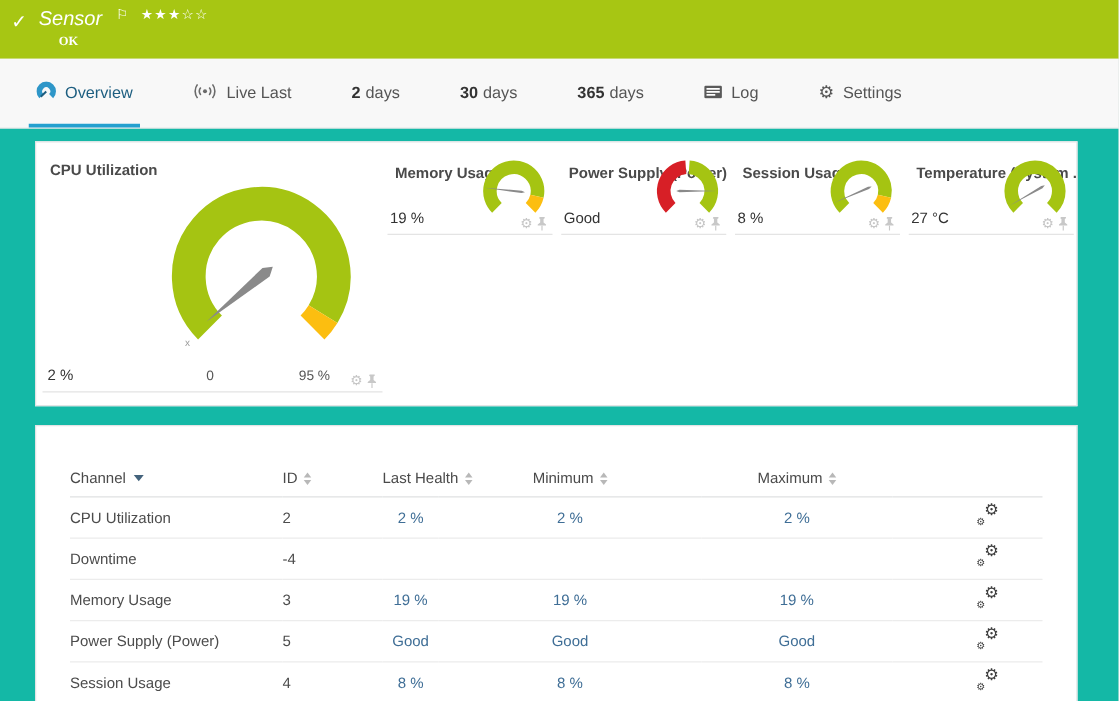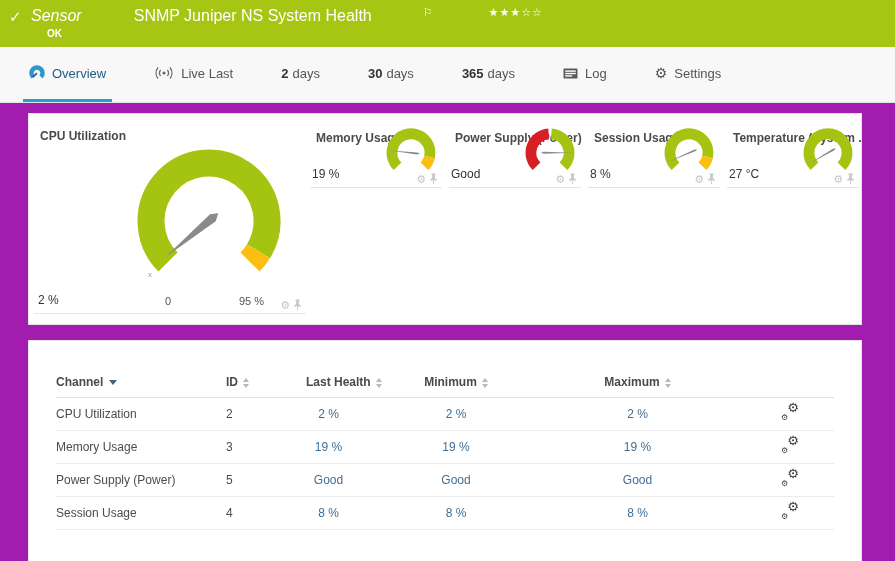--- a/index.html
+++ b/index.html
@@ -3,39 +3,39 @@
 <meta charset="utf-8">
 <style>
   * { margin:0; padding:0; box-sizing:border-box; }
   html,body { background:#dfe1e1; }
   body { font-family:"Liberation Sans","DejaVu Sans",sans-serif; }
   .page { position:relative; width:895px; height:561px; overflow:hidden; background:#eff0f0; margin:0 auto; }
 
   
   .banner { position:absolute; top:0; left:0; width:895px; height:47px; background:#a7c613; color:#fff; }
   .banner-check { position:absolute; left:9px; top:8px; font-size:15px; font-weight:bold; }
-  .banner-line1 { position:absolute; left:31px; top:7px; display:flex; align-items:baseline; white-space:nowrap;gap:46px; }
+  .banner-line1 { position:absolute; left:31px; top:7px; display:flex; align-items:baseline; white-space:nowrap; }
   .banner-kind { font-style:italic; font-weight:300; font-size:16px; margin-right:6px; }
   .banner-title { font-size:16px; font-weight:400; }
   .banner-flag { font-size:11px; margin-left:5px; transform:translateY(-5px); }
   .banner-stars { font-size:11px; letter-spacing:1px; margin-left:10px; transform:translateY(-5px); }
-  .banner-status { position:absolute; left:47px; top:28px; font-size:10px; font-weight:bold; }
+  .banner-status { position:absolute; left:47px; top:28px; font-size:10px; font-weight:bold;font-family:Liberation Serif, serif; }
 
   
   .tabs { position:absolute; top:47px; left:0; width:895px; height:56px; background:#f8f8f8;
           border-bottom:1px solid #e6e6e6; display:flex; align-items:stretch; padding-left:23px; }
   .tab { display:flex; align-items:center; gap:7px; margin-right:36px; padding:16px 6px; font-size:13px;
          color:#555; cursor:pointer; border-bottom:3px solid transparent; white-space:nowrap; }
   .tab .num { font-weight:bold; color:#333; margin-right:-3px; }
   .tab.active { border-bottom-color:#24a0cf; color:#1d5e80; }
   .tab .gear-glyph { font-size:14px; color:#555; }
   .tab svg { display:block; }
 
   
-  .content { position:absolute; top:103px; left:0; right:0; bottom:0; background:#a21caf; }
+  .content { position:absolute; top:103px; left:0; right:0; bottom:0; background:#14b8a6; }
   .panel { position:absolute; background:#fff; border:1px solid #e2e4e5; }
   .panel-gauges { left:28px; top:10px; width:834px; height:212px; }
   .panel-table  { left:28px; top:237px; width:834px; height:248px; padding-left:27px; padding-top:28px; }
 
   
   .cpu-card { position:absolute; left:5px; top:10px; width:272px; height:190px; border-bottom:1px solid #e4e4e4; }
   .card-title { position:absolute; left:6px; top:5px; font-size:12px; font-weight:bold; color:#4a4a4a; white-space:nowrap; overflow:hidden; max-width:128px; }
   .cpu-card .card-title { max-width:240px; }
   .gauge-big { position:absolute; left:90px; top:12px; width:170px; height:170px; overflow:visible; }
   .cpu-value { position:absolute; left:4px; bottom:6px; font-size:12px; color:#333; }
@@ -57,21 +57,21 @@
   .arc-red    { fill:none; stroke:#d71f26; }
   .needle     { fill:#8a8a8a; }
   .gauge-big .needle    { transform-origin:85px 85px; }
   .gauge-small .needle  { transform-origin:32px 34px; }
 
   
   table { border-collapse:collapse; table-layout:fixed; width:778px; font-size:12px; }
   col.c1{width:170px} col.c2{width:80px} col.c3{width:45px} col.c4{width:210px} col.c5{width:153px} col.c6{width:120px}
   th { font-weight:normal; color:#4a4a4a; text-align:left; padding:6px 0 8px 0; white-space:nowrap; cursor:pointer; }
   th.r, td.r { text-align:center; }
-  thead th { border-bottom:1px solid #dfe1e2;font-weight:bold; }
+  thead th { border-bottom:1px solid #dfe1e2; }
   td { padding:7px 0; border-bottom:1px solid #ececec; color:#4c4c4c; white-space:nowrap; overflow:hidden; }
   td.val { color:#3f6e96; }
   td.icon-cell { text-align:right; padding-right:35px; overflow:visible; }
   .sort-desc { display:inline-block; width:0; height:0; border-left:4px solid transparent; border-right:4px solid transparent;
                border-top:5px solid #44637c; margin-left:6px; vertical-align:middle; }
   .sort-both { display:inline-block; vertical-align:middle; margin-left:5px; }
   .sort-both i { display:block; width:0; height:0; border-left:3.5px solid transparent; border-right:3.5px solid transparent; }
   .sort-both .up { border-bottom:4px solid #b8b8b8; margin-bottom:2px; }
   .sort-both .dn { border-top:4px solid #b8b8b8; }
   .rowgears { position:relative; display:inline-block; width:18px; height:15px; cursor:pointer; }
@@ -80,21 +80,20 @@
 </style>
 </head>
 <body>
 
 <div class="page">
 
   <header class="banner">
     <span class="banner-check">✓</span>
     <div class="banner-line1">
       <span class="banner-kind">Sensor</span>
-      <span class="banner-title">SNMP Juniper NS System Health</span>
       <span class="banner-flag">⚐</span>
       <span class="banner-stars">★★★☆☆</span>
     </div>
     <div class="banner-status">OK</div>
   </header>
 
   <nav class="tabs">
     <div class="tab active">
       <svg width="16" height="16" viewBox="0 0 16 16">
         <path d="M 4.1 11.9 A 5.5 5.5 0 1 1 11.9 11.9" fill="none" stroke="#2e96c8" stroke-width="4.6"></path>
@@ -256,20 +255,28 @@
         <tbody>
           <tr>
             <td>CPU Utilization</td>
             <td>2</td>
             <td class="val r">2 %</td>
             <td class="val r">2 %</td>
             <td class="val r">2 %</td>
             <td class="icon-cell"><span class="rowgears"><span class="g-big">⚙</span><span class="g-small">⚙</span></span></td>
           </tr>
           <tr>
+            <td>Downtime</td>
+            <td>-4</td>
+            <td class="val r"></td>
+            <td class="val r"></td>
+            <td class="val r"></td>
+            <td class="icon-cell"><span class="rowgears"><span class="g-big">⚙</span><span class="g-small">⚙</span></span></td>
+          </tr>
+          <tr>
             <td>Memory Usage</td>
             <td>3</td>
             <td class="val r">19 %</td>
             <td class="val r">19 %</td>
             <td class="val r">19 %</td>
             <td class="icon-cell"><span class="rowgears"><span class="g-big">⚙</span><span class="g-small">⚙</span></span></td>
           </tr>
           <tr>
             <td>Power Supply (Power)</td>
             <td>5</td>

